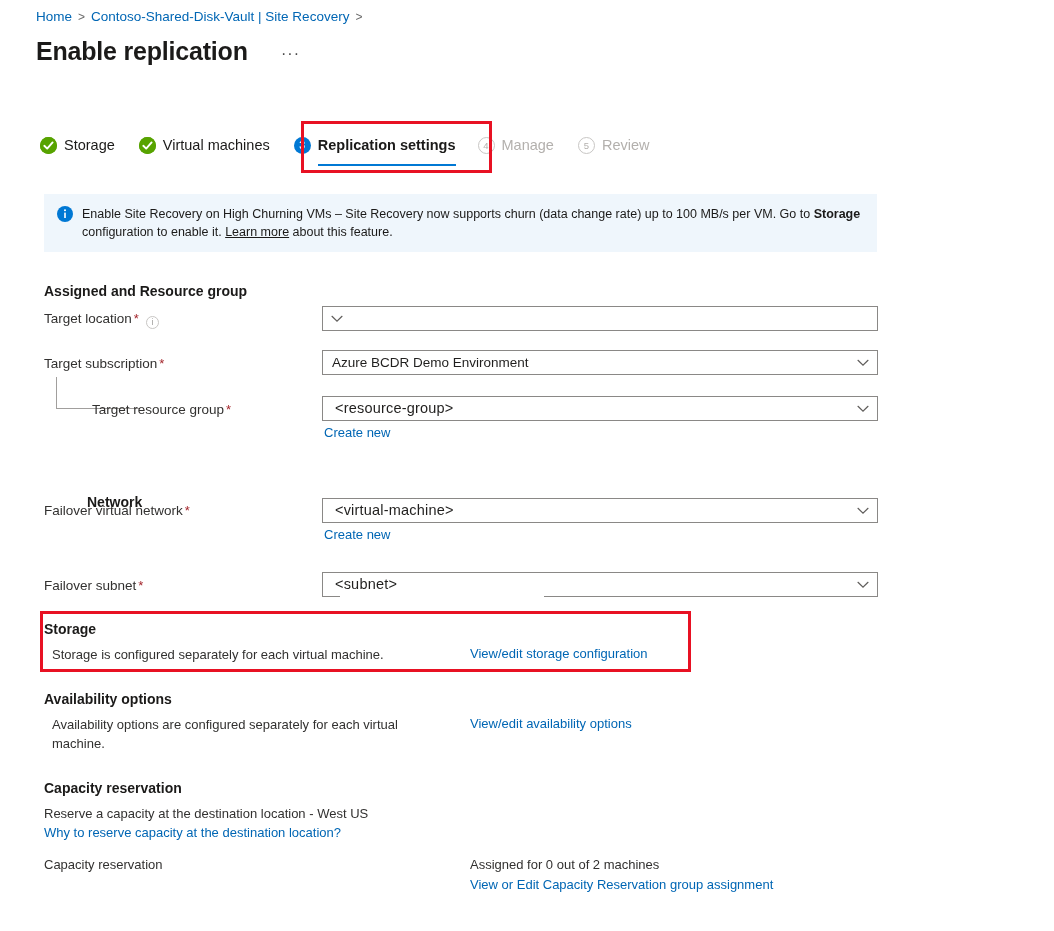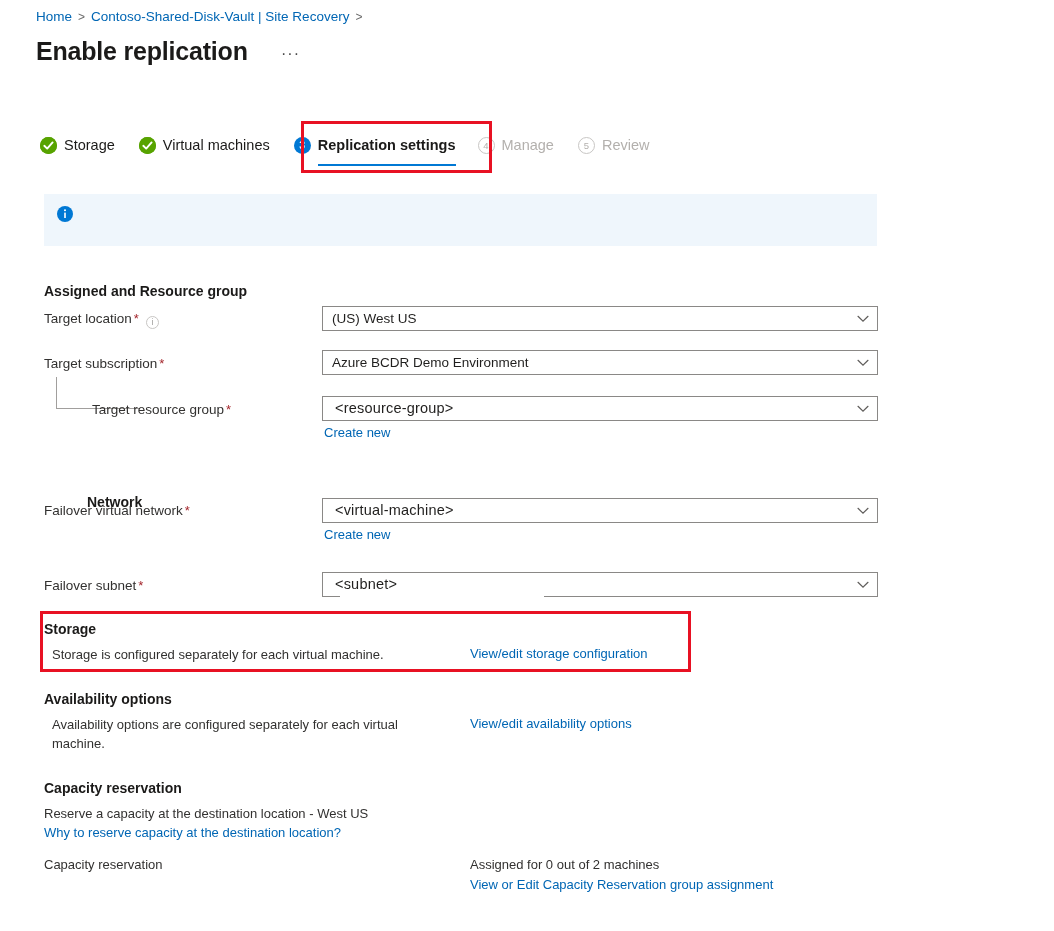--- a/index.html
+++ b/index.html
@@ -328,29 +328,31 @@
   <div class="hl-step"></div>
 
   <div class="banner">
     <span class="banner-icon">
       <svg width="16" height="16" viewBox="0 0 16 16" aria-hidden="true">
         <circle cx="8" cy="8" r="8" fill="#0078d4"></circle>
         <rect x="7.2" y="6.6" width="1.6" height="5.4" fill="#ffffff"></rect>
         <circle cx="8" cy="4.3" r="1.05" fill="#ffffff"></circle>
       </svg>
     </span>
+    <div class="banner-text">
+      <span>Enable Site Recovery on High Churning VMs – Site Recovery now supports churn (data change rate) up to 100 MB/s per VM. Go to </span><b>Storage</b><span> configuration to enable it. </span><a>Learn more</a><span> about this feature.</span>
+    </div>
   </div>
 
   <div class="section-head" style="top:281px;">Assigned and Resource group</div>
 
   <div class="field-label" style="top:309px;">
     <span>Target location</span><span class="req">*</span><i class="info-i">i</i>
   </div>
   <div class="select" style="left:322px; top:306px;">
-    <span class="value">(US) West US</span>
     <span class="chev">
       <svg width="12" height="8" viewBox="0 0 12 8" aria-hidden="true">
           <path d="M1 1.3 L6 6.2 L11 1.3" stroke="#605e5c" stroke-width="1.2" fill="none" stroke-linecap="round"></path>
         </svg>
     </span>
   </div>
 
   <div class="field-label" style="top:354px;">
     <span>Target subscription</span><span class="req">*</span>
   </div>

